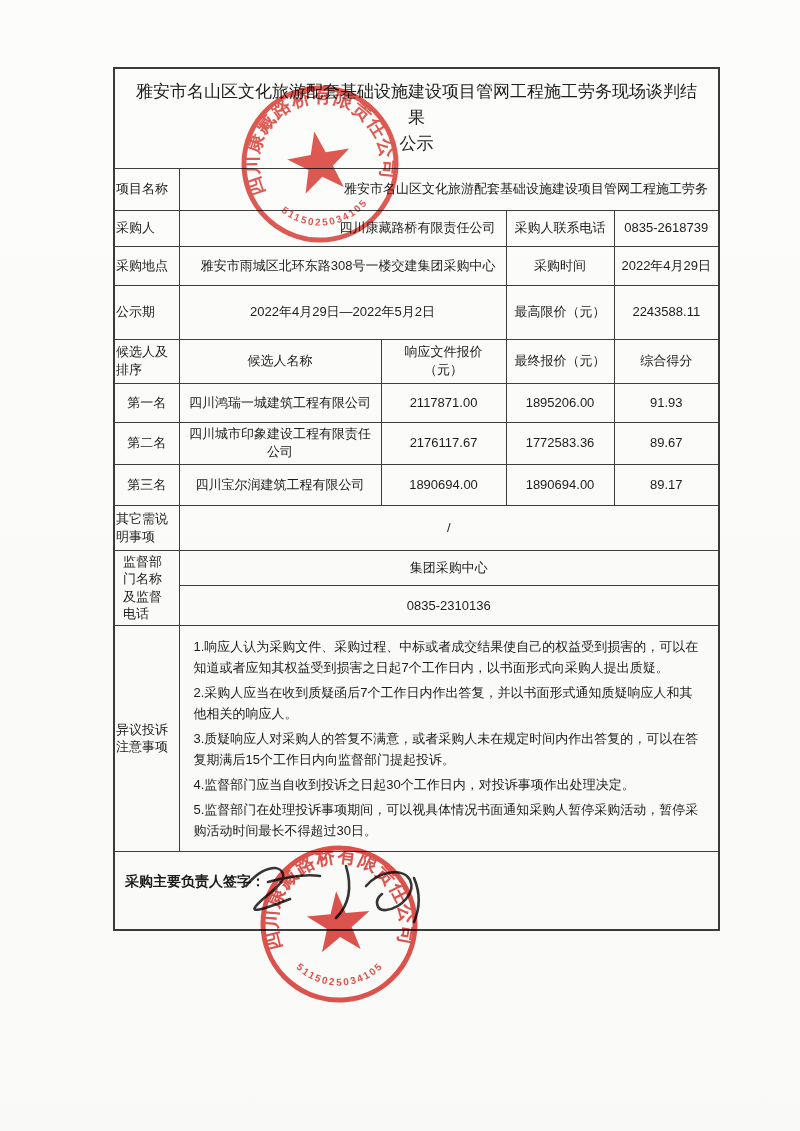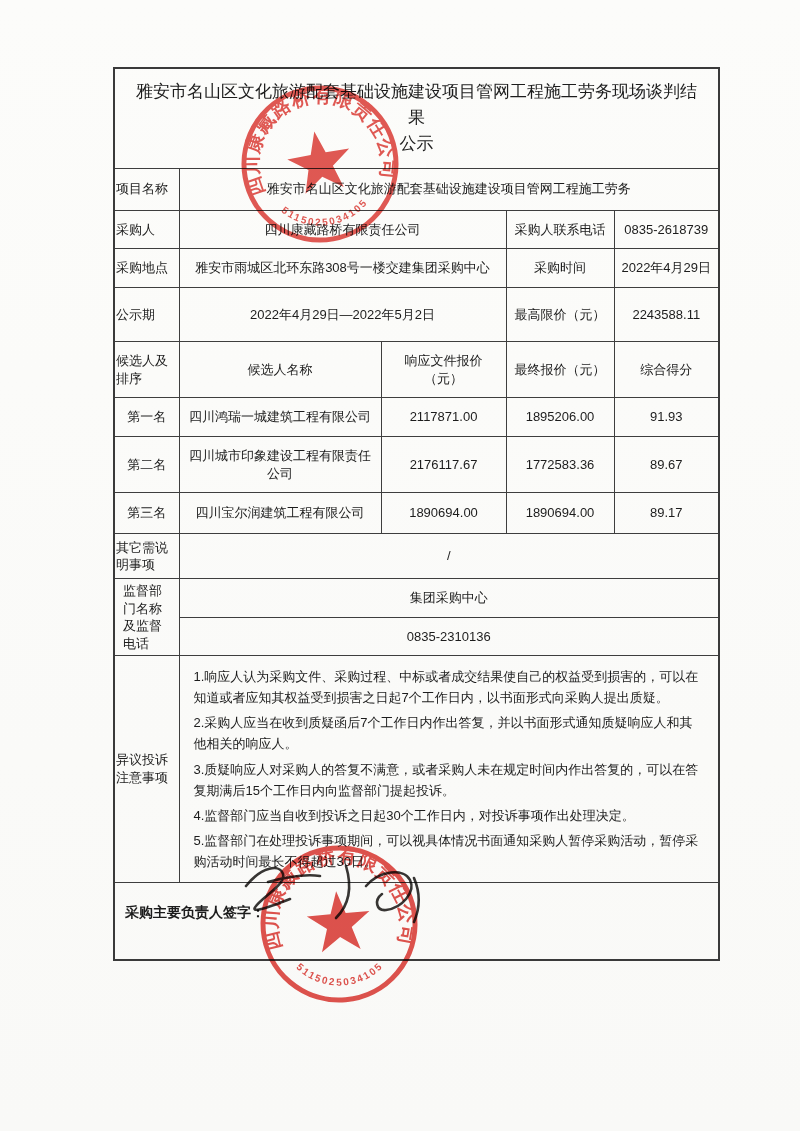--- a/index.html
+++ b/index.html
@@ -17,26 +17,26 @@
   table.doc{
     position:absolute; left:113px; top:67px; width:605px;
     border-collapse:collapse; table-layout:fixed;
     border:2px solid #3a3a3a;
     background:transparent;
   }
   td{
     border:1.5px solid #3e3e3e;
     font-size:13px; color:#1c1c1c;
     vertical-align:middle; text-align:center;
-    padding:10px 4px;
+    padding:2px 4px;
     line-height:1.35;
     word-break:break-all;
   }
   td.lab{ text-align:left; padding:2px 1px; }
-  td.left{ text-align:center; padding:2px 10px; }
+  td.left{ text-align:right; padding:2px 10px; }
   .title-cell{ font-weight:normal; font-size:17px; line-height:1.55; padding:8px 14px; }
   .longtext{ text-align:left; padding:6px 10px; font-size:13px; line-height:1.62; vertical-align:middle; }
   .longtext div{ margin:4px; }
   .sig-cell{ text-align:left; vertical-align:middle; padding:0 0 18px 10px; font-size:14px; font-weight:bold;margin-left:28px; }
 
   .seal{
     position:absolute; width:170px; height:170px;
     mix-blend-mode:multiply; pointer-events:none;
   }
   .seal-top{ left:235px; top:79px; transform:rotate(-10deg); }

